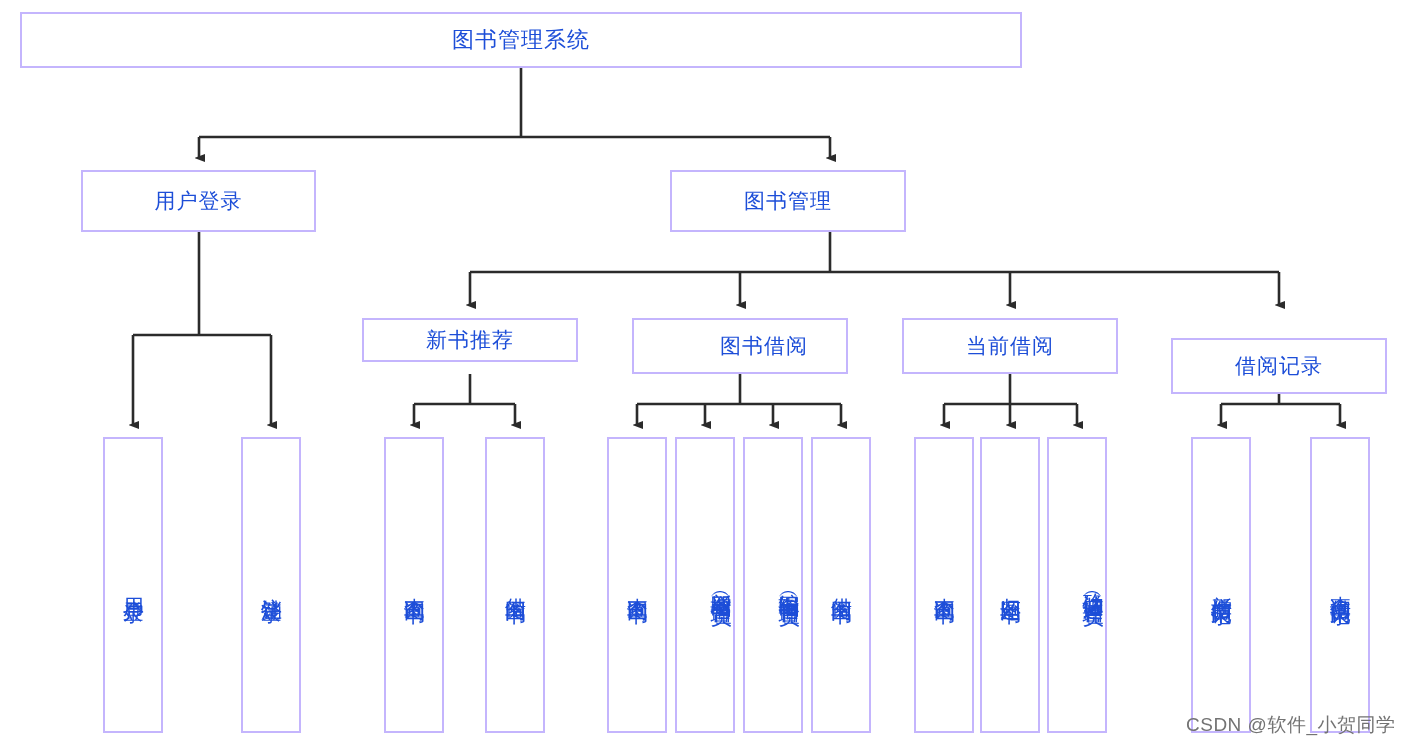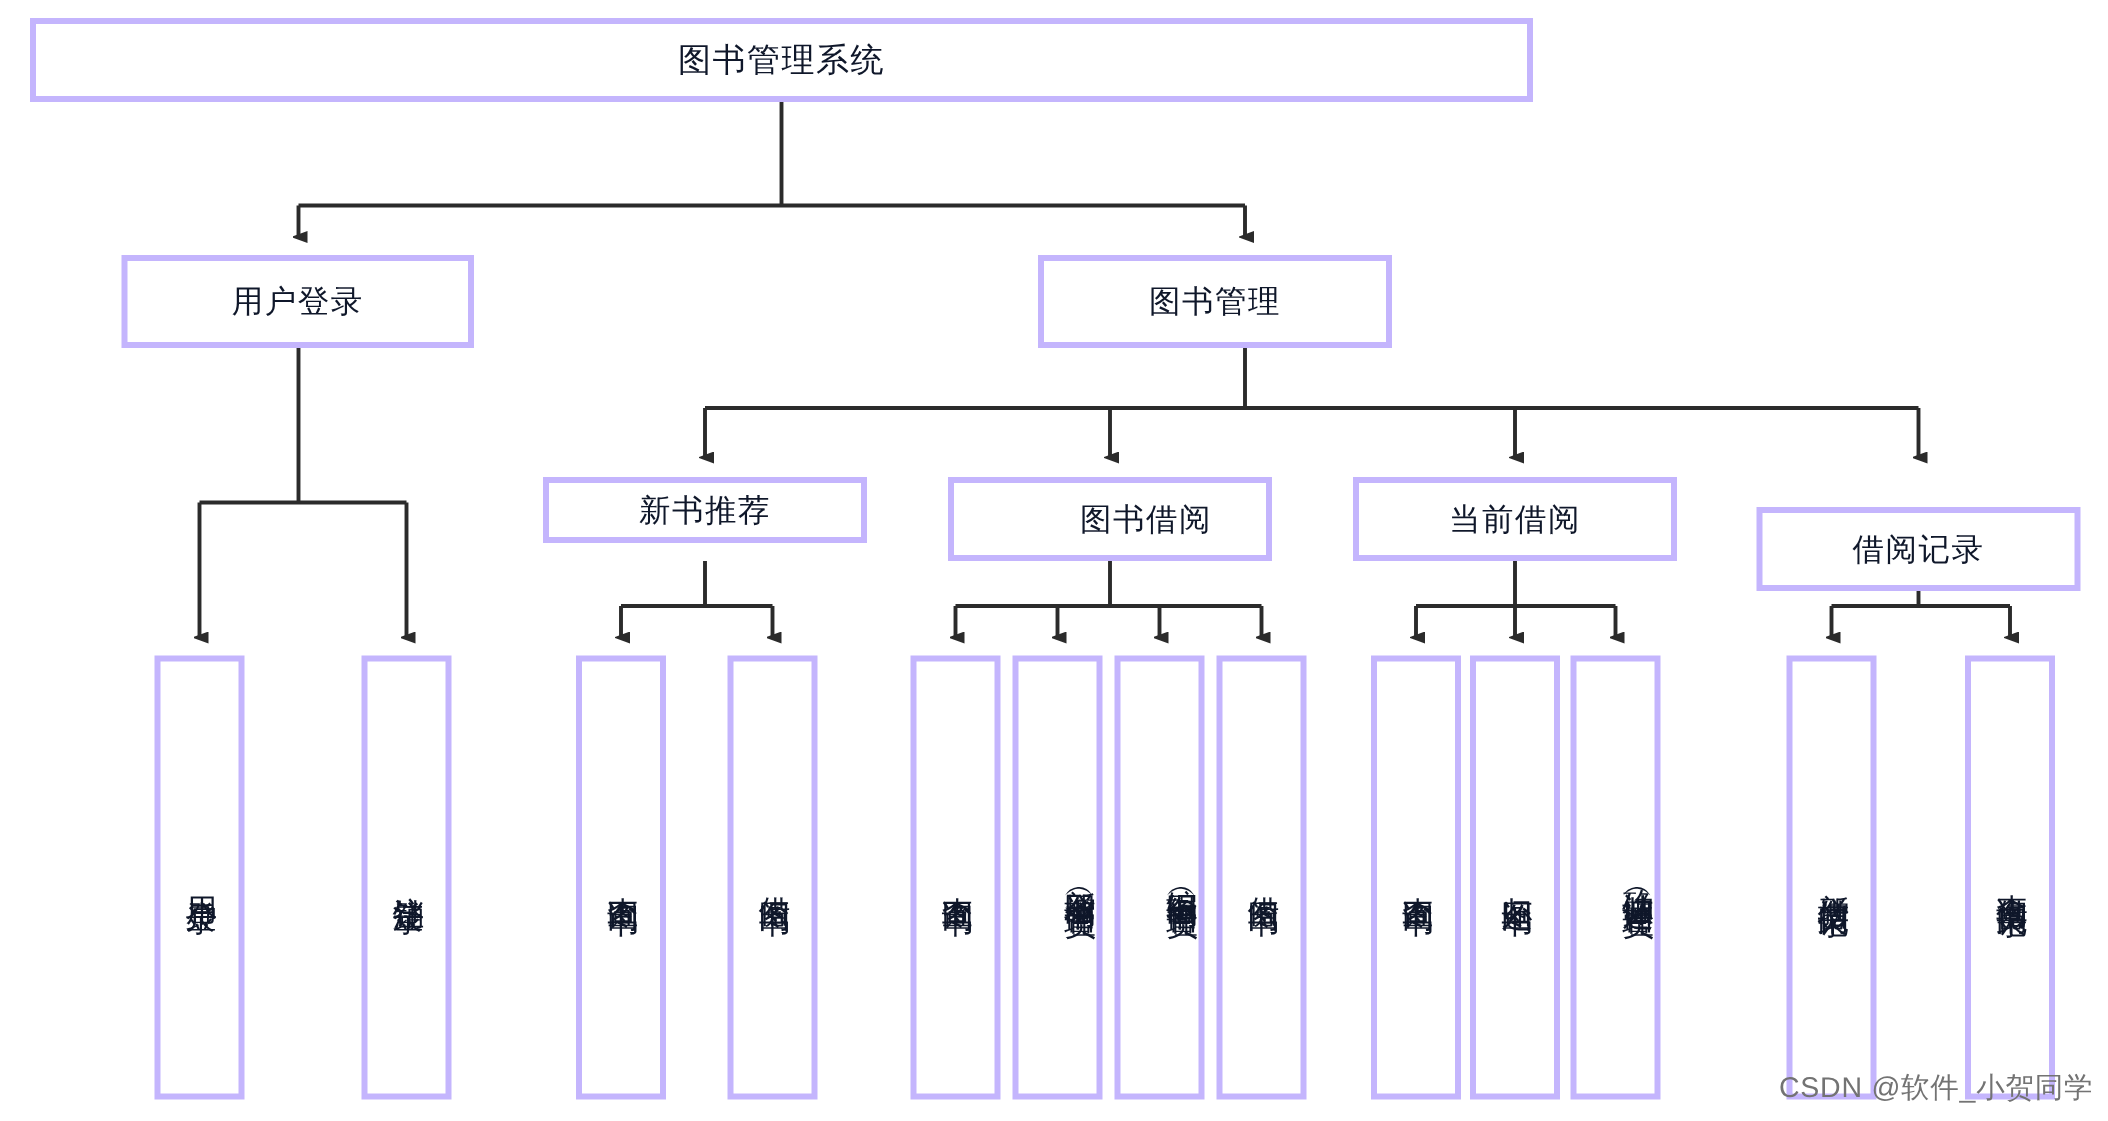--- a/index.html
+++ b/index.html
@@ -13,26 +13,26 @@
   #canvas {
     position: relative;
     width: 1405px;
     height: 747px;
     background: #ffffff;
     overflow: hidden;
   }
   .node {
     position: absolute;
     box-sizing: border-box;
-    border: 4px solid #c4b5fd;
+    border: 2px solid #c4b5fd;
     background: #ffffff;
     display: flex;
     align-items: center;
     justify-content: center;
-    color: #0f172a;
+    color: #1d4ed8;
   }
   .node-h {
     font-size: 21px;
     letter-spacing: 1px;
     white-space: nowrap;
   }
   .node-root {
     font-size: 22px;
   }
   .node-v {
@@ -117,21 +117,21 @@
       <path d="M1279,374 L1279,404"></path>
       <path d="M1221,404 L1340,404"></path>
       <path d="M1221,404 L1221,425" marker-end="url(#arrow)"></path>
       <path d="M1340,404 L1340,425" marker-end="url(#arrow)"></path>
     </g>
   </svg>
 
   <div class="node node-h node-root" style="left:20px; top:12px; width:1002px; height:56px;">图书管理系统</div>
 
   <div class="node node-h" style="left:81px; top:170px; width:235px; height:62px;">用户登录</div>
-  <div class="node node-h" style="left:692px; top:170px; width:236px; height:62px;">图书管理</div>
+  <div class="node node-h" style="left:670px; top:170px; width:236px; height:62px;">图书管理</div>
 
   <div class="node node-h" style="left:362px; top:318px; width:216px; height:44px;">新书推荐</div>
   <div class="node node-h" style="left:632px; top:318px; width:216px; height:56px;padding-left:48px;">图书借阅</div>
   <div class="node node-h" style="left:902px; top:318px; width:216px; height:56px;">当前借阅</div>
   <div class="node node-h" style="left:1171px; top:318px; width:216px; height:56px;margin-top:20px;">借阅记录</div>
 
   <div class="node node-v" style="left:103px; top:437px; width:60px; height:296px;">用户登录</div>
   <div class="node node-v" style="left:241px; top:437px; width:60px; height:296px;">注销登录</div>
 
   <div class="node node-v" style="left:384px; top:437px; width:60px; height:296px;">查询图书</div>

